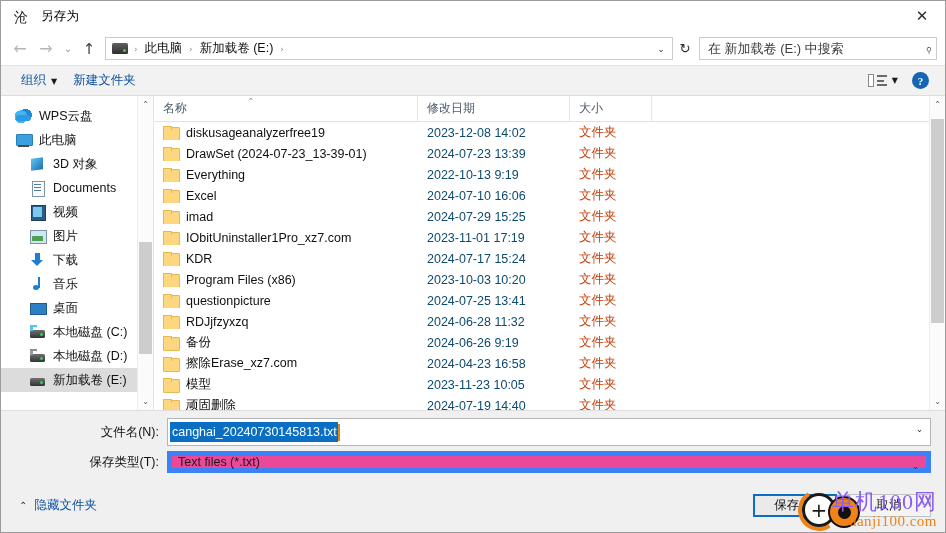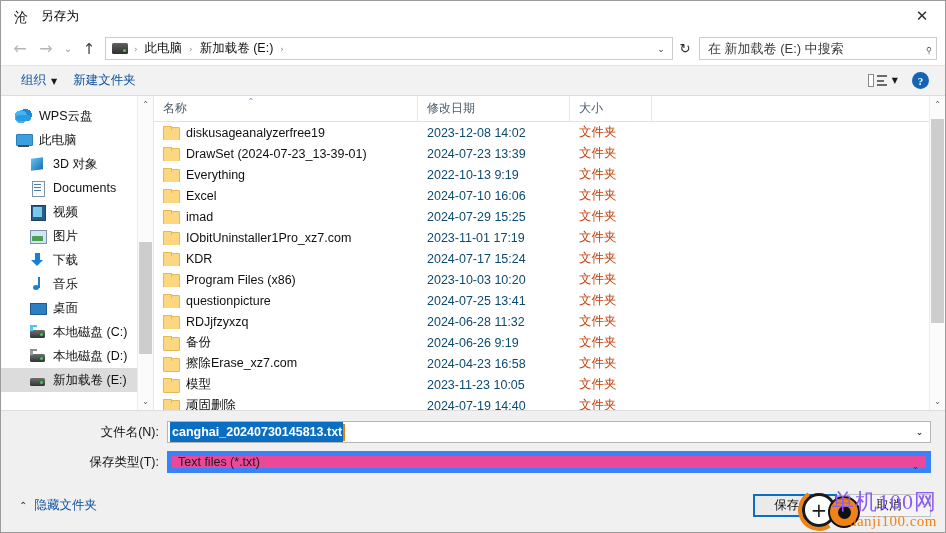--- a/index.html
+++ b/index.html
@@ -385,28 +385,27 @@
   .formlabel {
     width: 124px;
     text-align: right;
     padding-right: 8px;
     font-size: 12.5px;
     color: #111;
     flex: none;
   }
   .filename-field {
     flex: 1 1 auto;
-    height: 22px;
+    height: 28px;
     background: #fff;
     border: 1px solid #b4b4b4;
     display: flex;
     align-items: center;
     padding: 0 2px;
     position: relative;
-    font-weight: bold;
   }
   .filename-sel {
     background: #0a6fc2;
     color: #ffffff;
     font-size: 12.5px;
     padding: 2px 1px 2px 2px;
     line-height: 16px;
   }
   .caret {
     width: 2px; height: 17px; background: #e8820c;

